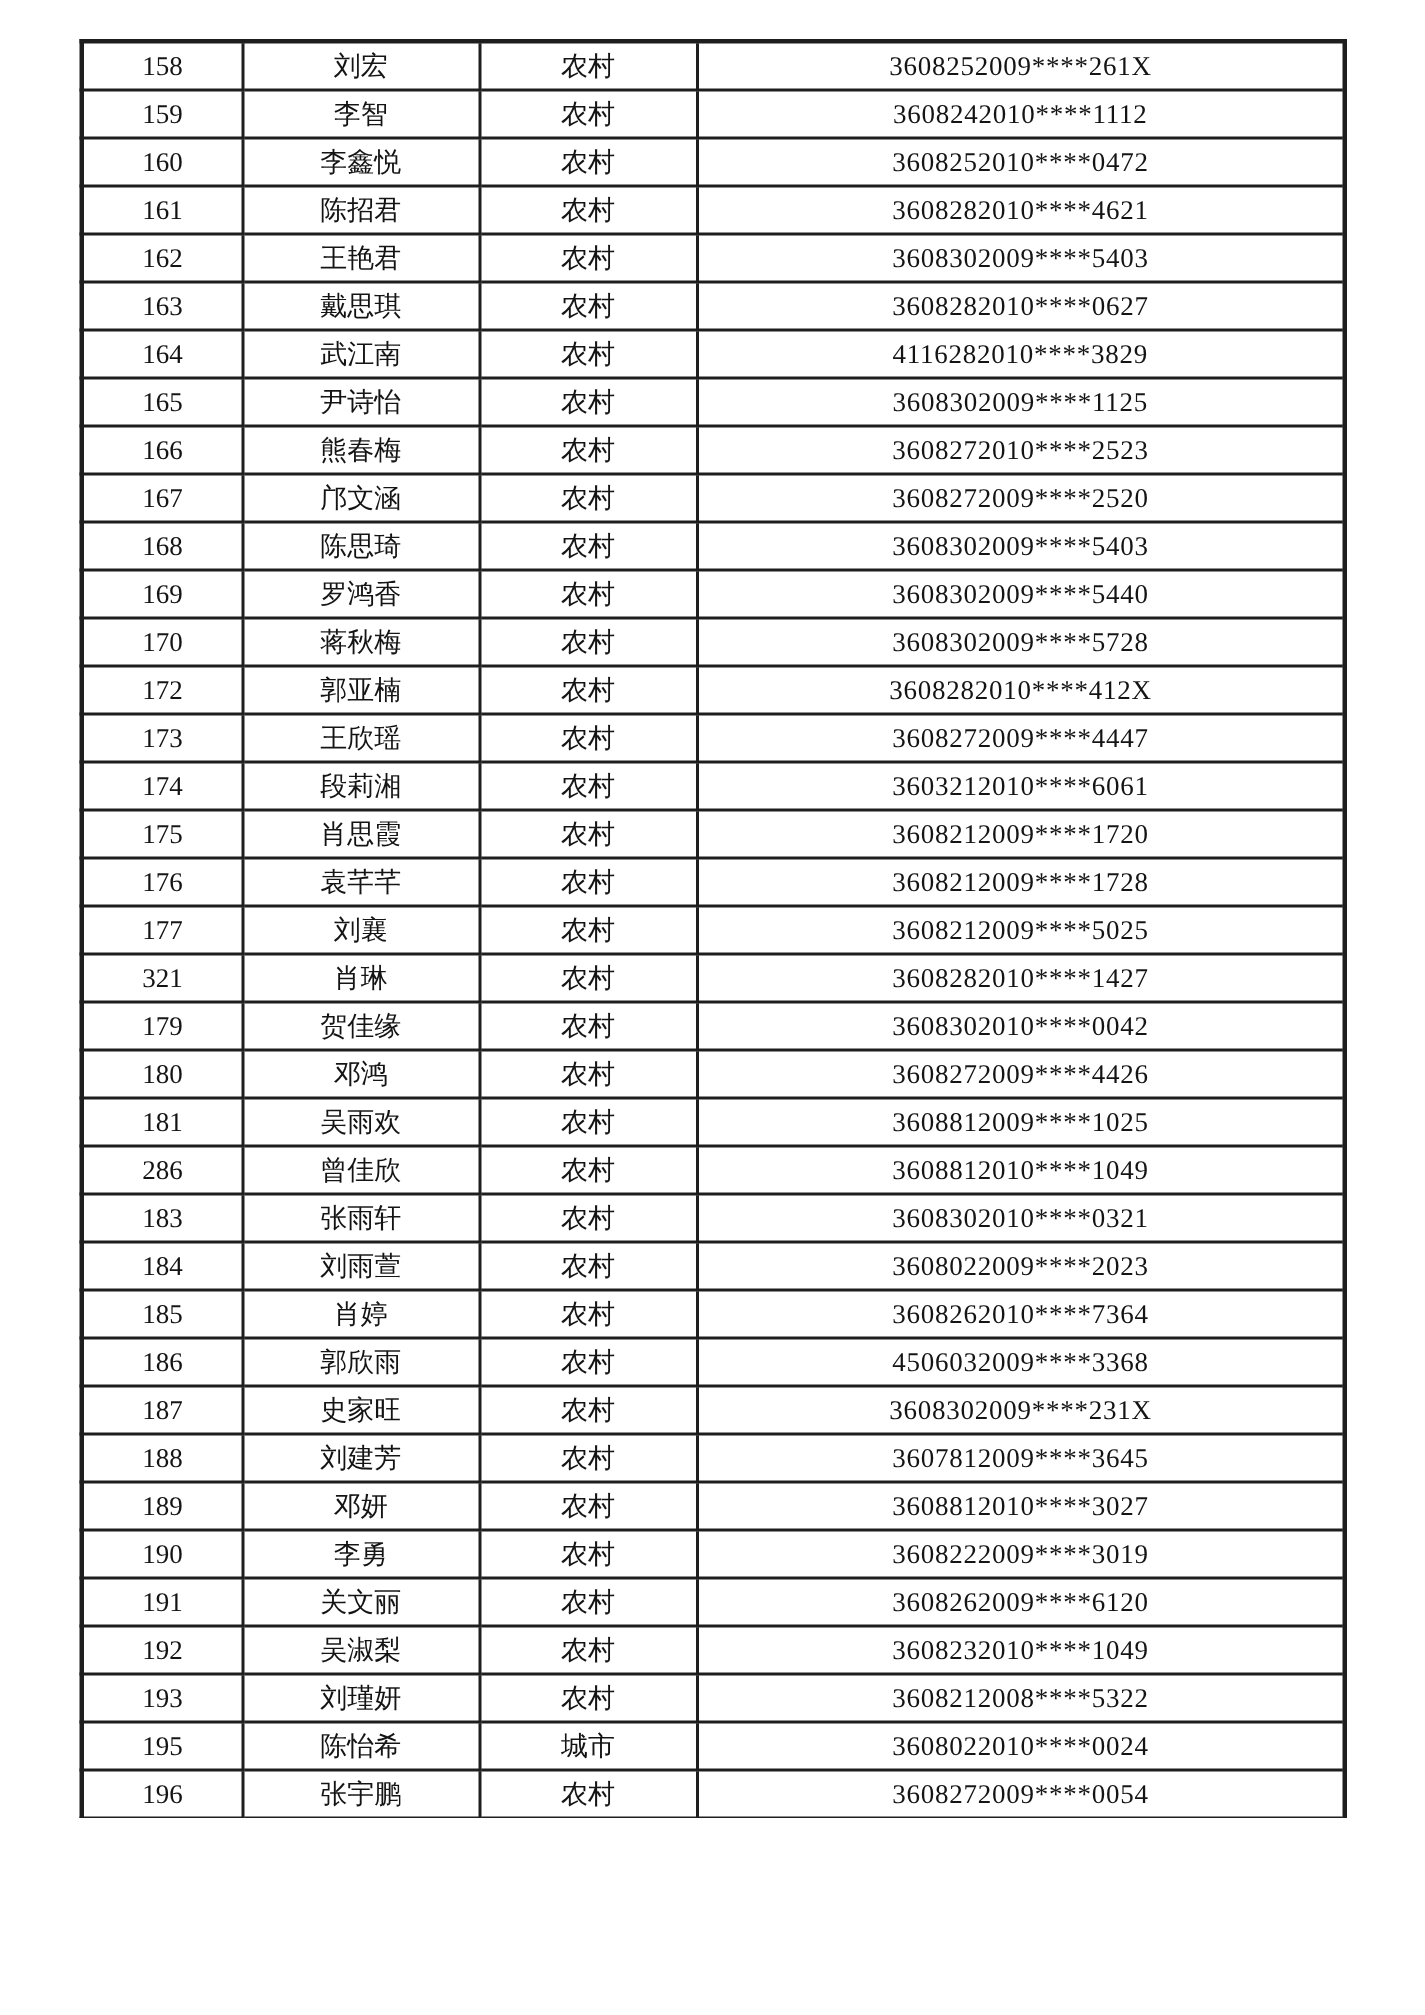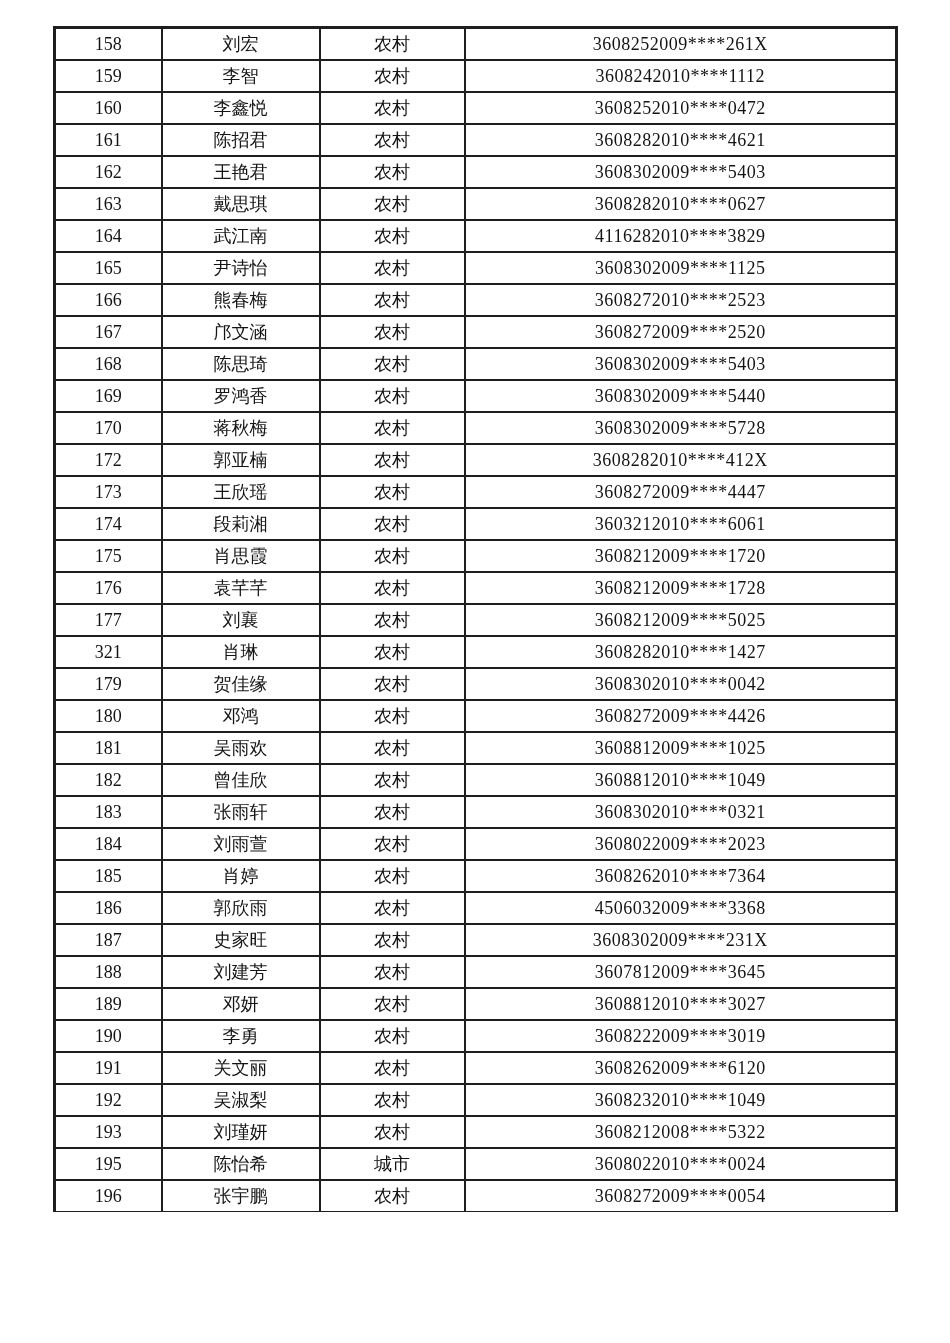--- a/index.html
+++ b/index.html
@@ -186,21 +186,21 @@
     <td class="region-cell">农村</td>
     <td class="id-cell">3608272009****4426</td>
   </tr>
         <tr>
     <td class="no-cell">181</td>
     <td class="name-cell">吴雨欢</td>
     <td class="region-cell">农村</td>
     <td class="id-cell">3608812009****1025</td>
   </tr>
         <tr>
-    <td class="no-cell">182</td>
+    <td class="no-cell">286</td>
     <td class="name-cell">曾佳欣</td>
     <td class="region-cell">农村</td>
     <td class="id-cell">3608812010****1049</td>
   </tr>
         <tr>
     <td class="no-cell">183</td>
     <td class="name-cell">张雨轩</td>
     <td class="region-cell">农村</td>
     <td class="id-cell">3608302010****0321</td>
   </tr>

